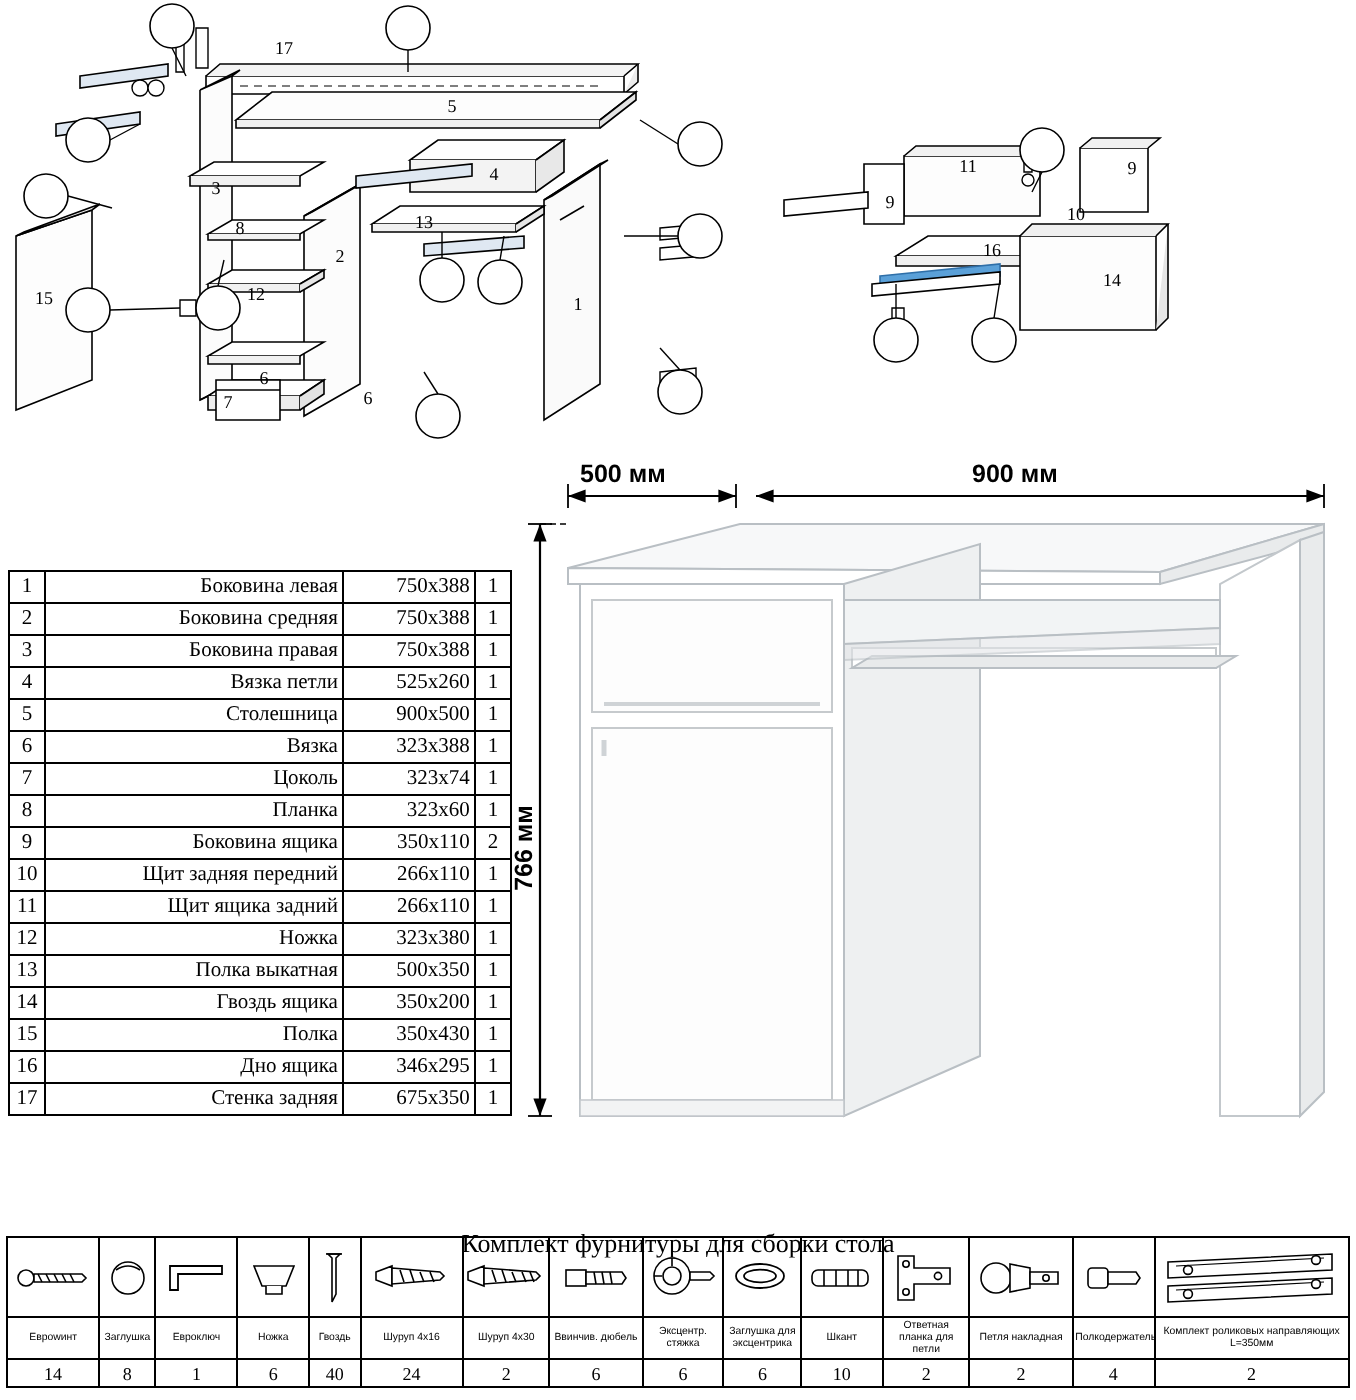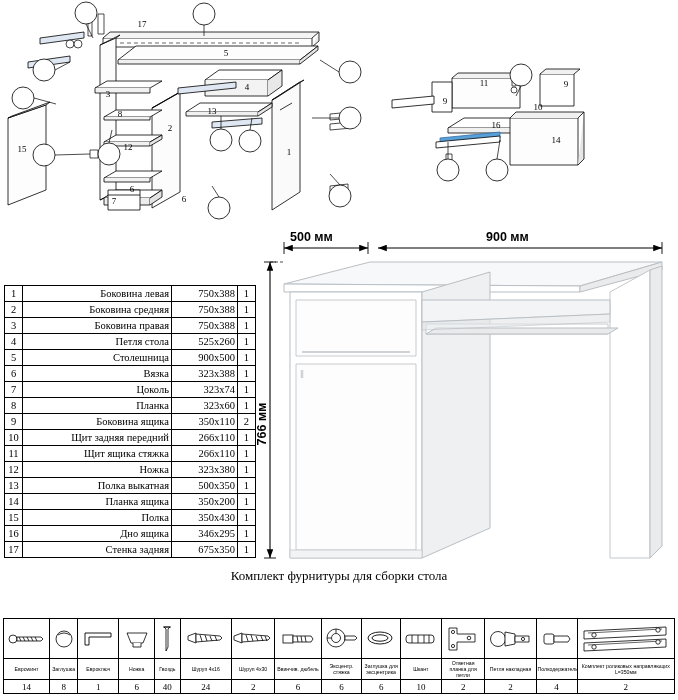--- a/index.html
+++ b/index.html
@@ -49,21 +49,21 @@
   
   #desk {
     position: absolute;
     left: 250px; top: 228px;
     width: 428px; height: 360px;
   }
 
   
   #hw-title {
     position: absolute;
-    left: 0; top: 568px;
+    left: 0; top: 614px;
     width: 678px;
     text-align: center;
     font-size: 13px;
     font-family: "Liberation Serif", serif;
   }
   #hw-table {
     position: absolute;
     left: 3px;
     top: 618px;
     width: 672px;
@@ -264,21 +264,21 @@
         <td class="qt">1</td>
       </tr>
       <tr>
         <td class="num">3</td>
         <td class="nm">Боковина правая</td>
         <td class="sz">750х388</td>
         <td class="qt">1</td>
       </tr>
       <tr>
         <td class="num">4</td>
-        <td class="nm">Петля стола</td>
+        <td class="nm">Вязка петли</td>
         <td class="sz">525х260</td>
         <td class="qt">1</td>
       </tr>
       <tr>
         <td class="num">5</td>
         <td class="nm">Столешница</td>
         <td class="sz">900х500</td>
         <td class="qt">1</td>
       </tr>
       <tr>
@@ -306,39 +306,39 @@
         <td class="qt">2</td>
       </tr>
       <tr>
         <td class="num">10</td>
         <td class="nm">Щит задняя передний</td>
         <td class="sz">266х110</td>
         <td class="qt">1</td>
       </tr>
       <tr>
         <td class="num">11</td>
-        <td class="nm">Щит ящика стяжка</td>
+        <td class="nm">Щит ящика задний</td>
         <td class="sz">266х110</td>
         <td class="qt">1</td>
       </tr>
       <tr class="indent">
         <td class="num">12</td>
         <td class="nm">Ножка</td>
         <td class="sz">323х380</td>
         <td class="qt">1</td>
       </tr>
       <tr class="indent">
         <td class="num">13</td>
         <td class="nm">Полка выкатная</td>
         <td class="sz">500х350</td>
         <td class="qt">1</td>
       </tr>
       <tr class="indent">
         <td class="num">14</td>
-        <td class="nm">Планка ящика</td>
+        <td class="nm">Гвоздь ящика</td>
         <td class="sz">350х200</td>
         <td class="qt">1</td>
       </tr>
       <tr class="indent">
         <td class="num">15</td>
         <td class="nm">Полка</td>
         <td class="sz">350х430</td>
         <td class="qt">1</td>
       </tr>
       <tr class="indent">

